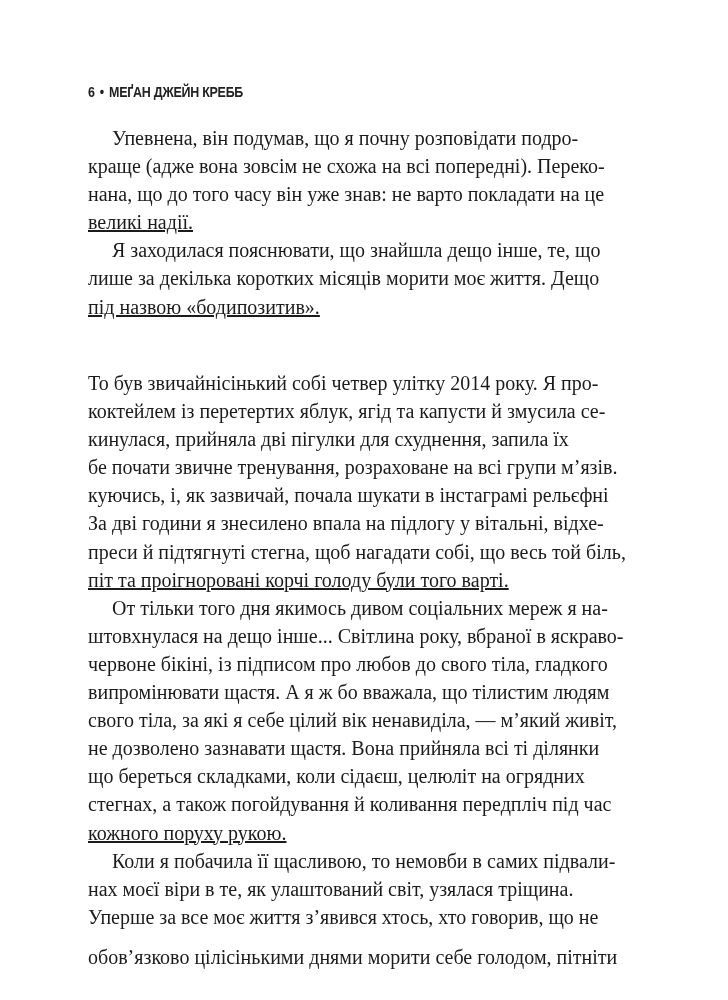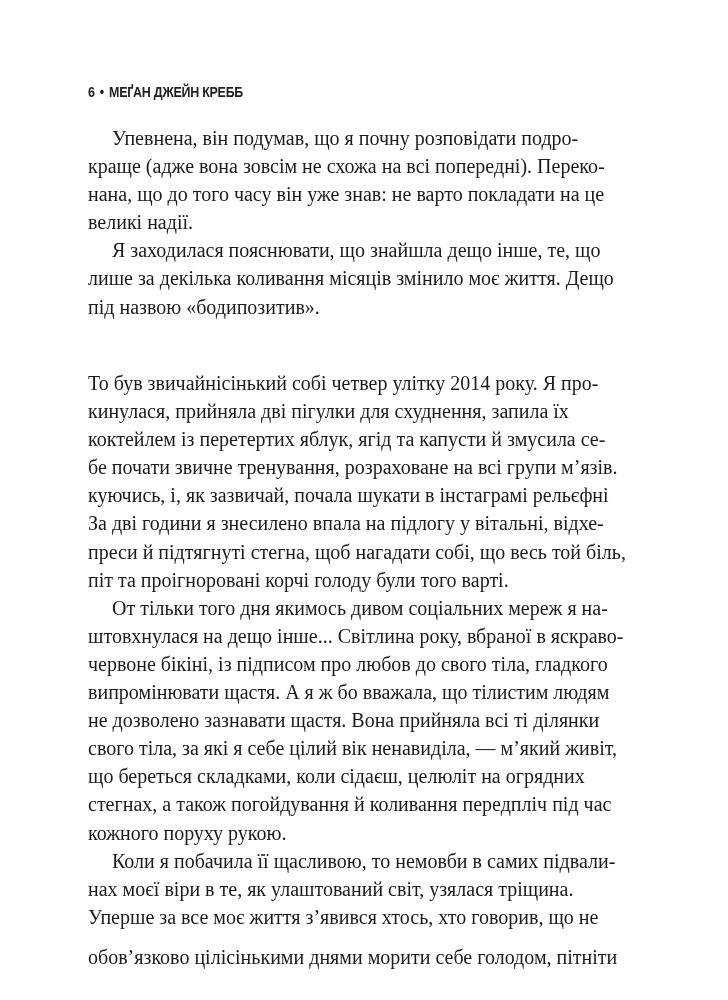--- a/index.html
+++ b/index.html
@@ -53,20 +53,21 @@
     .block2 { top: 369px; }
     .line {
       display: block;
       white-space: nowrap;
       text-align: justify;
       text-align-last: justify;
       height: 28.1px;
     }
     .line.last {
       text-align-last: left;
+      text-decoration: underline;
     }
     .line.indent {
       padding-left: 24px;
     }
   </style>
 </head>
 <body>
 
 <div class="page">
   <div class="running-head">
@@ -75,43 +76,43 @@
 
   <div class="block block1 body-text">
     <div>
       <span class="line indent" style="word-spacing: 0px; text-align-last: left;">Упевнена, він подумав, що я почну розповідати подро-</span>
       <span class="line" style="word-spacing: 0px; text-align-last: left;">краще (адже вона зовсім не схожа на всі попередні). Переко-</span>
       <span class="line" style="word-spacing: 0px; text-align-last: left;">нана, що до того часу він уже знав: не варто покладати на це</span>
       <span class="line last">великі надії.</span>
     </div>
     <div>
       <span class="line indent" style="word-spacing: 0px; text-align-last: left;">Я заходилася пояснювати, що знайшла дещо інше, те, що</span>
-      <span class="line" style="word-spacing: 0px; text-align-last: left;">лише за декілька коливання місяців змінило моє життя. Дещо</span>
+      <span class="line" style="word-spacing: 0px; text-align-last: left;">лише за декілька коротких місяців морити моє життя. Дещо</span>
       <span class="line last">під назвою «бодипозитив».</span>
     </div>
   </div>
 
   <div class="block block2 body-text">
     <div>
       <span class="line" style="word-spacing: 0px; text-align-last: left;">То був звичайнісінький собі четвер улітку 2014 року. Я про-</span>
+      <span class="line" style="word-spacing: 0px; text-align-last: left;">коктейлем із перетертих яблук, ягід та капусти й змусила се-</span>
       <span class="line" style="word-spacing: 0px; text-align-last: left;">кинулася, прийняла дві пігулки для схуднення, запила їх</span>
-      <span class="line" style="word-spacing: 0px; text-align-last: left;">коктейлем із перетертих яблук, ягід та капусти й змусила се-</span>
       <span class="line" style="word-spacing: 0px; text-align-last: left;">бе почати звичне тренування, розраховане на всі групи м’язів.</span>
       <span class="line" style="word-spacing: 0px; text-align-last: left;">куючись, і, як зазвичай, почала шукати в інстаграмі рельєфні</span>
       <span class="line" style="word-spacing: 0px; text-align-last: left;">За дві години я знесилено впала на підлогу у вітальні, відхе-</span>
       <span class="line" style="word-spacing: 0px; text-align-last: left;">преси й підтягнуті стегна, щоб нагадати собі, що весь той біль,</span>
       <span class="line last">піт та проігноровані корчі голоду були того варті.</span>
     </div>
     <div>
       <span class="line indent" style="word-spacing: 0px; text-align-last: left;">От тільки того дня якимось дивом соціальних мереж я на-</span>
       <span class="line" style="word-spacing: 0px; text-align-last: left;">штовхнулася на дещо інше... Світлина року, вбраної в яскраво-</span>
       <span class="line" style="word-spacing: 0px; text-align-last: left;">червоне бікіні, із підписом про любов до свого тіла, гладкого</span>
       <span class="line" style="word-spacing: 0px; text-align-last: left;">випромінювати щастя. А я ж бо вважала, що тілистим людям</span>
+      <span class="line" style="word-spacing: 0px; text-align-last: left;">свого тіла, за які я себе цілий вік ненавиділа, — м’який живіт,</span>
       <span class="line" style="word-spacing: 0px; text-align-last: left;">не дозволено зазнавати щастя. Вона прийняла всі ті ділянки</span>
-      <span class="line" style="word-spacing: 0px; text-align-last: left;">свого тіла, за які я себе цілий вік ненавиділа, — м’який живіт,</span>
       <span class="line" style="word-spacing: 0px; text-align-last: left;">що береться складками, коли сідаєш, целюліт на огрядних</span>
       <span class="line" style="word-spacing: 0px; text-align-last: left;">стегнах, а також погойдування й коливання передпліч під час</span>
       <span class="line last">кожного поруху рукою.</span>
     </div>
     <div>
       <span class="line indent" style="word-spacing: 0px; text-align-last: left;">Коли я побачила її щасливою, то немовби в самих підвали-</span>
       <span class="line" style="word-spacing: 0px; text-align-last: left;">нах моєї віри в те, як улаштований світ, узялася тріщина.</span>
       <span class="line" style="word-spacing: 0px; text-align-last: left;">Уперше за все моє життя з’явився хтось, хто говорив, що не</span>
       <span class="line" style="word-spacing: 0px; text-align-last: left; margin-top: 12px;">обов’язково цілісінькими днями морити себе голодом, пітніти</span>
     </div>

